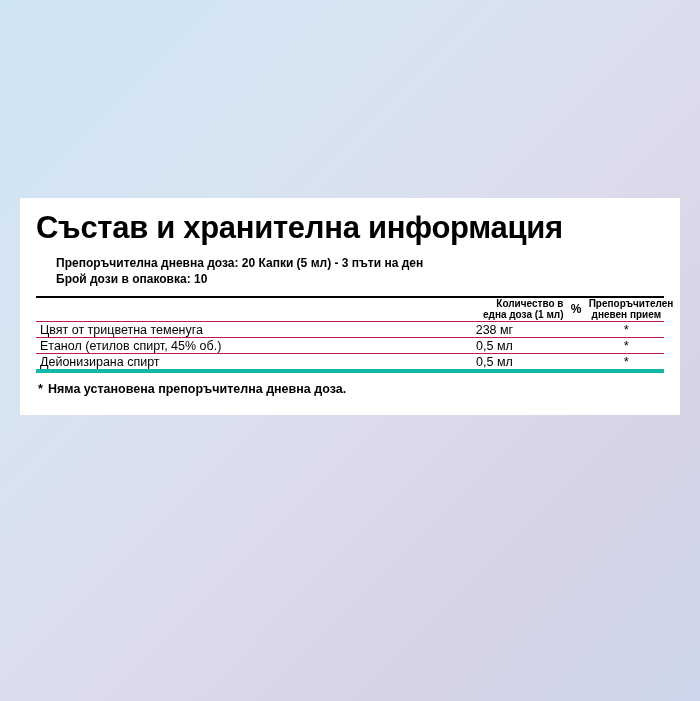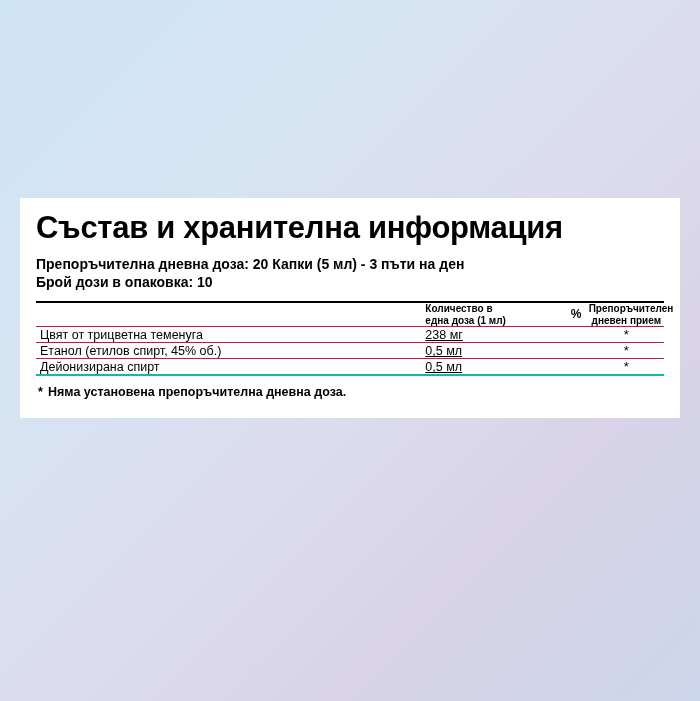--- a/index.html
+++ b/index.html
@@ -33,24 +33,25 @@
   .title {
     font-size: 31px;
     font-weight: bold;
     color: #000000;
     letter-spacing: -0.3px;
     line-height: 1.05;
     margin: 0 0 10px 0;
     white-space: nowrap;
   }
   .serving-lines {
-    font-size: 14px;
+    font-size: 12px;
     font-weight: bold;
     color: #000000;
     line-height: 1.35;
+    margin-left: 20px;
   }
   .rule-thick {
     border-top: 2px solid #000000;
     margin: 9px 0 0 0;
   }
   table.nutri {
     width: 100%;
     border-collapse: collapse;
     table-layout: fixed;
   }
@@ -61,21 +62,21 @@
   .hdr-row th {
     padding: 5px 0 5px 0;
     font-size: 10px;
     font-weight: bold;
     color: #000000;
     line-height: 1.15;
   }
   .hdr-blank { width: 62%; }
   .hdr-amount {
     width: 22%;
-    text-align: left;
+    text-align: right;
   }
   .hdr-pct-sym {
     width: 4%;
     text-align: center;
     font-size: 12px !important;
     vertical-align: middle !important;
   }
   .hdr-dv {
     width: 12%;
     text-align: center;
@@ -85,32 +86,31 @@
     color: #000000;
     padding: 6px 0 6px 0;
     border-top: 1px solid #be185d;
     vertical-align: middle;
   }
   .item-row td.name {
     text-align: left;
     padding-left: 4px;
   }
   .item-row td.amount {
-    text-align: left;
-    text-decoration: underline;
+    text-align: center;
   }
   .item-row td.pct {
     text-align: center;
   }
   .item-row td.dv {
     text-align: center;
     font-size: 13px;
   }
   .footnotes {
-    border-top: 2px solid #14b8a6;
+    border-top: 4px solid #14b8a6;
     padding: 7px 0 2px 2px;
     font-size: 12.5px;
     font-weight: bold;
     color: #000000;
     line-height: 1.5;
   }
   .footnote-line {
     display: block;
     white-space: nowrap;
   }

